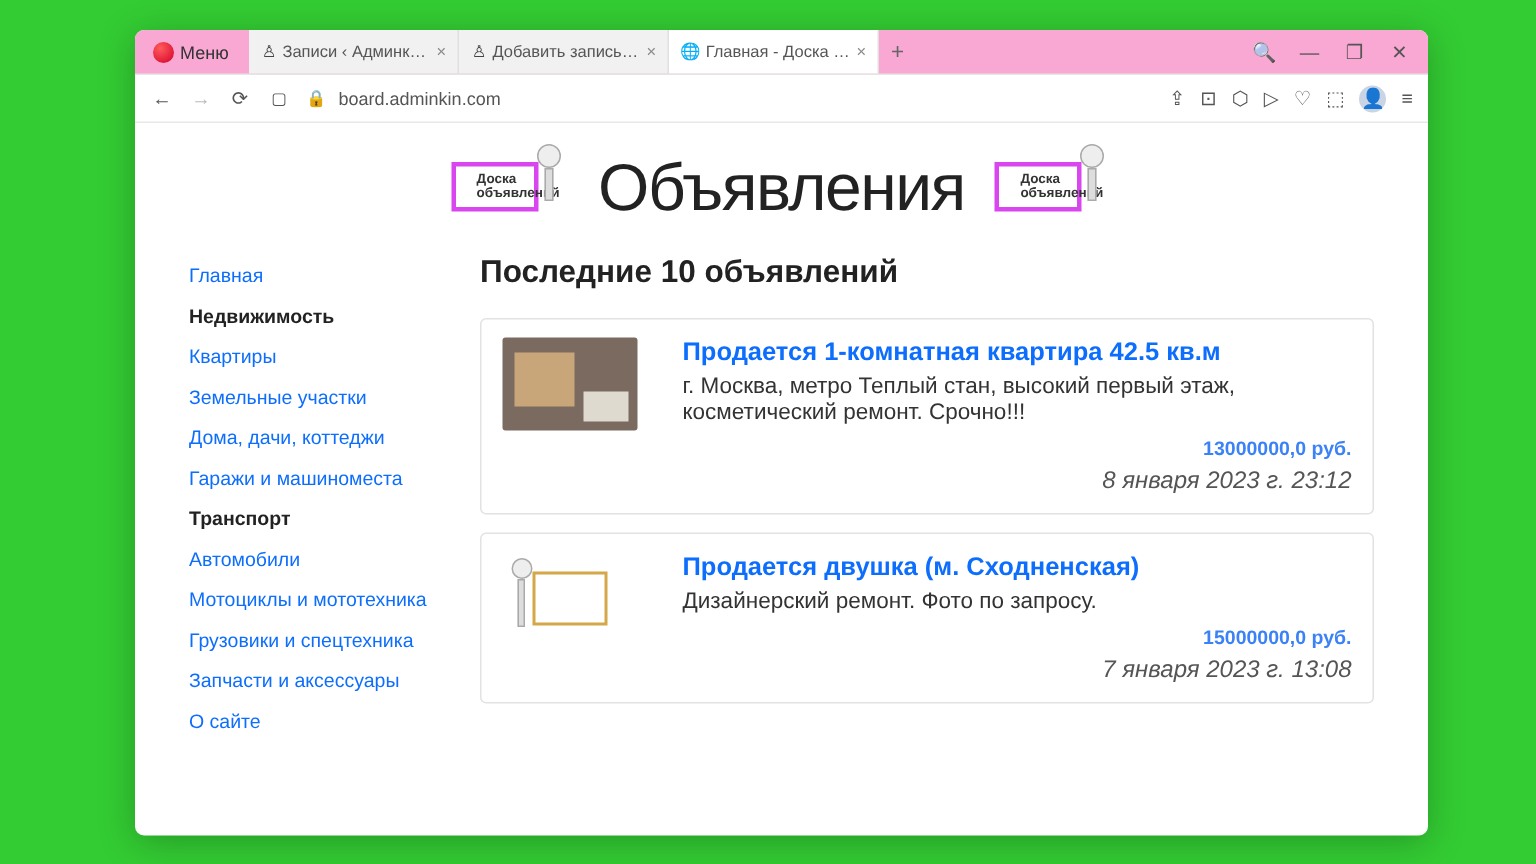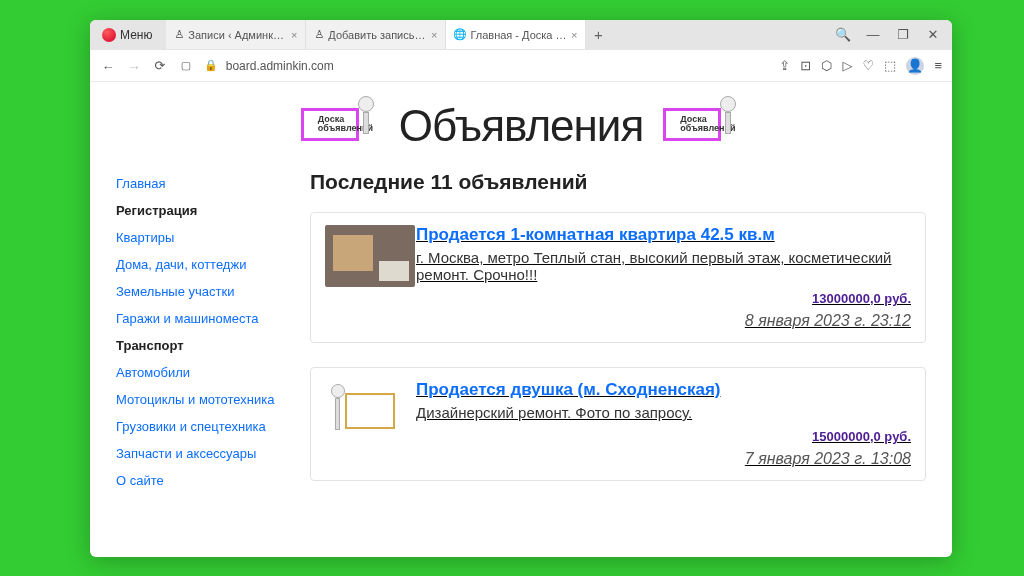--- a/index.html
+++ b/index.html
@@ -1,21 +1,21 @@
 <!DOCTYPE html>
 <html><head>
 <meta charset="utf-8">
 <style>
 * { margin:0; padding:0; box-sizing:border-box; font-family:"Segoe UI", Arial, sans-serif; }
 body { background:#33cc33; width:1024px; height:576px; overflow:hidden; }
 
 .window { position:absolute; left:90px; top:20px; width:862px; height:537px; background:#fff; border-radius:6px; box-shadow:0 4px 24px rgba(0,0,0,.25); display:flex; flex-direction:column; overflow:hidden; }
 
 
-.titlebar { height:30px; display:flex; align-items:center; padding:0 4px; background:#e5e5e5; border-bottom:1px solid #e5e5e5; font-size:12px; color:#333; }
+.titlebar { height:30px; display:flex; align-items:center; padding:0 4px; background:#f9a8d4; border-bottom:1px solid #e5e5e5; font-size:12px; color:#333; }
 .menu-btn { display:flex; align-items:center; gap:4px; padding:0 8px; cursor:pointer; }
 .opera-o { width:14px; height:14px; border-radius:50%; background:radial-gradient(circle at 35% 30%,#ff5b5b,#d4002a); }
 .tabs { display:flex; height:100%; align-items:stretch; margin-left:6px; }
 .tab { display:flex; align-items:center; gap:4px; padding:0 8px; max-width:140px; border-right:1px solid #e0e0e0; color:#555; background:#f1f1f1; }
 .tab.active { background:#fff; }
 .tab .favicon { width:12px; height:12px; display:flex; align-items:center; justify-content:center; font-size:11px; color:#444; }
 .tab .tab-title { white-space:nowrap; overflow:hidden; text-overflow:ellipsis; font-size:11px; }
 .tab .close { font-size:11px; color:#888; }
 .new-tab { width:24px; display:flex; align-items:center; justify-content:center; color:#666; font-size:15px; }
 .win-ctrls { margin-left:auto; display:flex; }
@@ -36,43 +36,43 @@
 .mascot { width:90px; height:60px; position:relative; }
 .sign { position:absolute; left:6px; top:12px; width:58px; background:#fff; border:3px solid #d946ef; font-size:9px; line-height:1.05; text-align:center; padding:4px 14px; font-weight:bold; color:#333; }
 .stickman { position:absolute; right:4px; top:0; width:30px; height:60px; }
 .stick-head { width:16px; height:16px; border-radius:50%; background:#eee; border:1px solid #aaa; margin:0 auto; }
 .stick-body { width:6px; height:22px; background:#ddd; margin:0 auto; border:1px solid #aaa; }
 .page-title { font-size:44px; font-weight:300; color:#222; letter-spacing:-1px; }
 
 .userbar { text-align:right; padding:4px 22px 8px; font-size:13px; }
 .userbar a { color:#0d6efd; text-decoration:none; margin-left:18px; cursor:pointer; }
 
-.layout { display:flex; padding:0 26px 20px; gap:26px; }
+.layout { display:flex; padding:0 36px 20px; gap:26px; }
 .sidebar { width:168px; flex-shrink:0; font-size:13px; }
 .sidebar .item { padding:6px 0; cursor:pointer; }
 .sidebar .link { color:#0d6efd; }
 .sidebar .heading { font-weight:bold; color:#222; }
 
 .main { flex:1; }
 .section-title { font-size:21px; font-weight:600; color:#222; margin-bottom:18px; }
 
-.card { border:1px solid #e2e2e2; border-radius:4px; padding:12px 14px; display:flex; gap:1px; margin-bottom:24px;text-decoration:underline; }
+.card { border:1px solid #e2e2e2; border-radius:4px; padding:12px 14px; display:flex; gap:30px; margin-bottom:12px; }
 .thumb { width:90px; height:62px; flex-shrink:0; background:#7a6a5f; border-radius:2px; position:relative; overflow:hidden; }
 .thumb::before { content:""; position:absolute; left:8px; top:10px; width:40px; height:36px; background:#c9a67a; }
 .thumb::after { content:""; position:absolute; right:6px; bottom:6px; width:30px; height:20px; background:#dedacf; }
 .thumb2 { width:90px; height:62px; flex-shrink:0; position:relative; display:flex; align-items:center; justify-content:center; }
 .thumb2 .frame { width:50px; height:36px; border:2px solid #d4a848; background:#fff; }
 .thumb2 .body { position:absolute; left:6px; top:4px; }
 .thumb2 .body .h { width:14px; height:14px; border-radius:50%; background:#eee; border:1px solid #aaa; }
 .thumb2 .body .t { width:5px; height:32px; background:#ddd; border:1px solid #aaa; margin-left:4px; }
 
 .card-body { flex:1; }
 .card-title { font-size:17px; font-weight:600; color:#0d6efd; margin-bottom:4px; cursor:pointer; }
 .card-desc { font-size:15px; color:#333; margin-bottom:8px; }
-.card-price { text-align:right; font-weight:bold; font-size:13px; color:#4c1d95; }
+.card-price { text-align:right; font-weight:bold; font-size:13px; color:#3b82f6; }
 .card-date { text-align:right; font-size:16px; font-style:italic; color:#555; margin-top:6px; }
 </style>
 </head>
 <body>
 
 <div class="window">
 
   <div class="titlebar">
     <div class="menu-btn">
       <span class="opera-o"></span>
@@ -143,35 +143,35 @@
             <div class="stick-head"></div>
             <div class="stick-body"></div>
           </div>
       </div>
     </div>
 
 
     <div class="layout">
       <div class="sidebar" id="sidebar">
           <div class="item link">Главная</div>
-          <div class="item heading">Регистрация</div>
+          <div class="item heading">Недвижимость</div>
           <div class="item link">Квартиры</div>
+          <div class="item link">Земельные участки</div>
           <div class="item link">Дома, дачи, коттеджи</div>
-          <div class="item link">Земельные участки</div>
           <div class="item link">Гаражи и машиноместа</div>
           <div class="item heading">Транспорт</div>
           <div class="item link">Автомобили</div>
           <div class="item link">Мотоциклы и мототехника</div>
           <div class="item link">Грузовики и спецтехника</div>
           <div class="item link">Запчасти и аксессуары</div>
           <div class="item link">О сайте</div>
         </div>
 
       <div class="main">
-        <div class="section-title">Последние 11 объявлений</div>
+        <div class="section-title">Последние 10 объявлений</div>
 
         <div class="card">
           <div class="thumb"></div>
           <div class="card-body">
             <div class="card-title">Продается 1-комнатная квартира 42.5 кв.м</div>
             <div class="card-desc">г. Москва, метро Теплый стан, высокий первый этаж, косметический ремонт. Срочно!!!</div>
             <div class="card-price">13000000,0 руб.</div>
             <div class="card-date">8 января 2023 г. 23:12</div>
           </div>
         </div>

